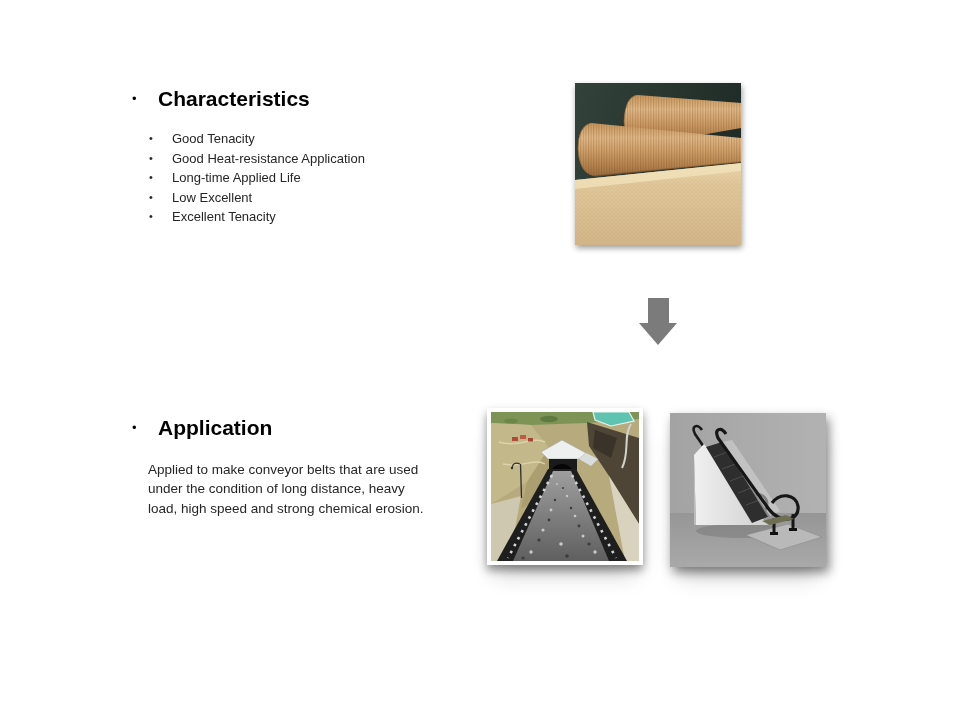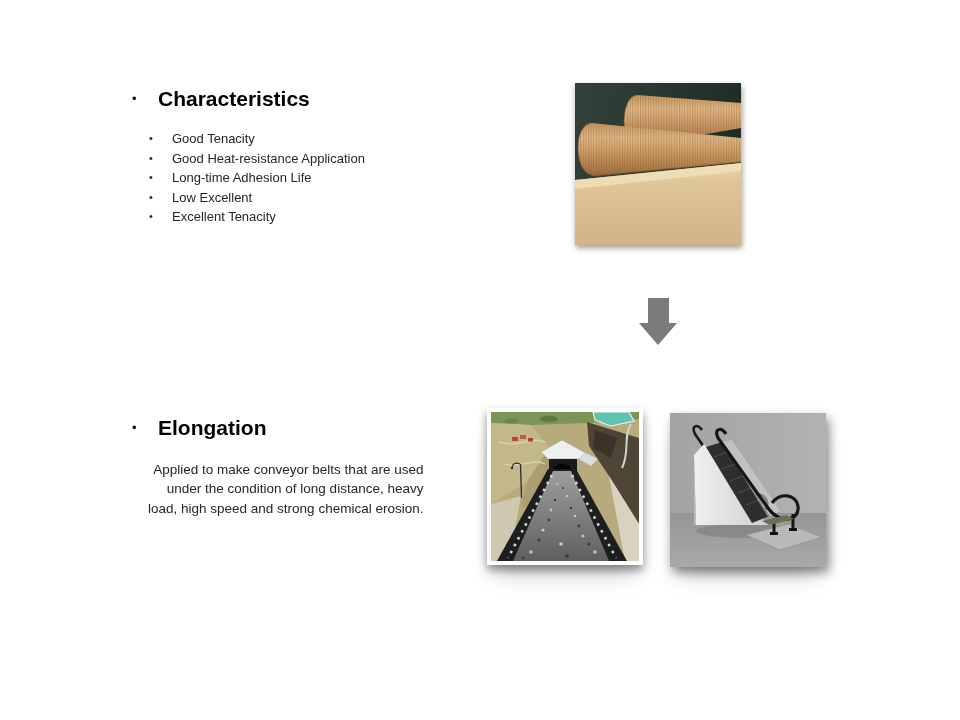--- a/index.html
+++ b/index.html
@@ -45,21 +45,21 @@
     <div class="sub-item">
       <span class="sub-bullet">•</span>
       <span>Good Tenacity</span>
     </div>
     <div class="sub-item">
       <span class="sub-bullet">•</span>
       <span>Good Heat-resistance Application</span>
     </div>
     <div class="sub-item">
       <span class="sub-bullet">•</span>
-      <span>Long-time Adhesion Life</span>
+      <span>Long-time Applied Life</span>
     </div>
     <div class="sub-item">
       <span class="sub-bullet">•</span>
       <span>Low Excellent</span>
     </div>
     <div class="sub-item">
       <span class="sub-bullet">•</span>
       <span>Excellent Tenacity</span>
     </div>
   </div>
@@ -109,24 +109,24 @@
     </svg>
   </div>
 
   <div class="abs" id="down-arrow" style="--arrow: #7b7b7b;">
     <div class="shaft"></div>
     <div class="head"></div>
   </div>
 
   <div class="abs h-bullet-row" style="left:132px;top:418px;">
     <span class="h-bullet">•</span>
-    <span class="h-text">Elongation</span>
-  </div>
-
-  <div class="abs para" style="left:148px;top:460px;text-align:right;">
+    <span class="h-text">Application</span>
+  </div>
+
+  <div class="abs para" style="left:148px;top:460px;">
     <div>Applied to make conveyor belts that are used</div>
     <div>under the condition of long distance, heavy</div>
     <div>load, high speed and strong chemical erosion.</div>
   </div>
 
   <div class="pic" id="conveyor-pic">
     <svg width="148" height="149" viewBox="0 0 148 149">
       <defs>
         <linearGradient id="rubG" x1="0" y1="0" x2="0" y2="1">
           <stop offset="0" stop-color="#9e9e9e"></stop>

